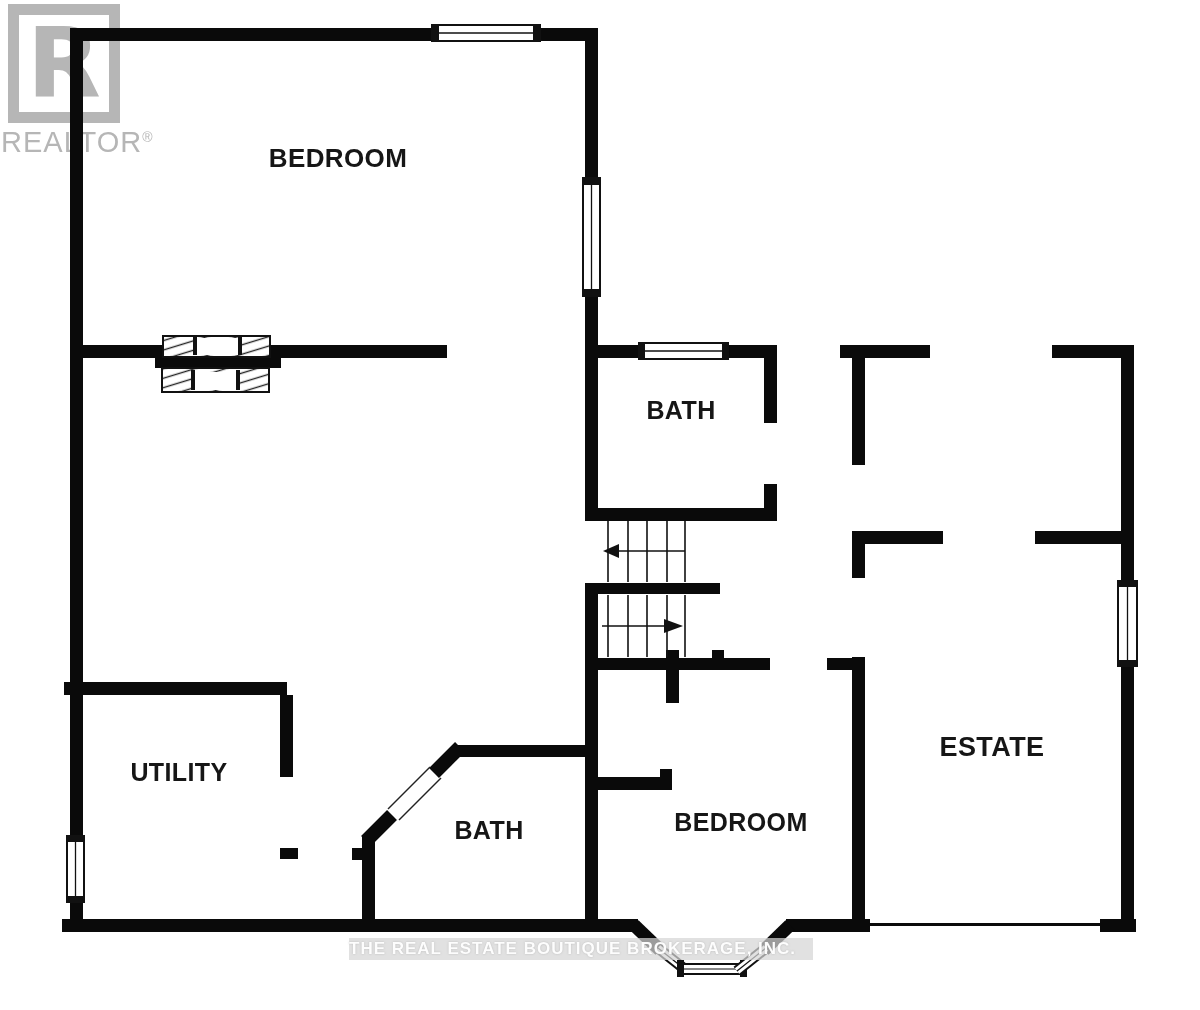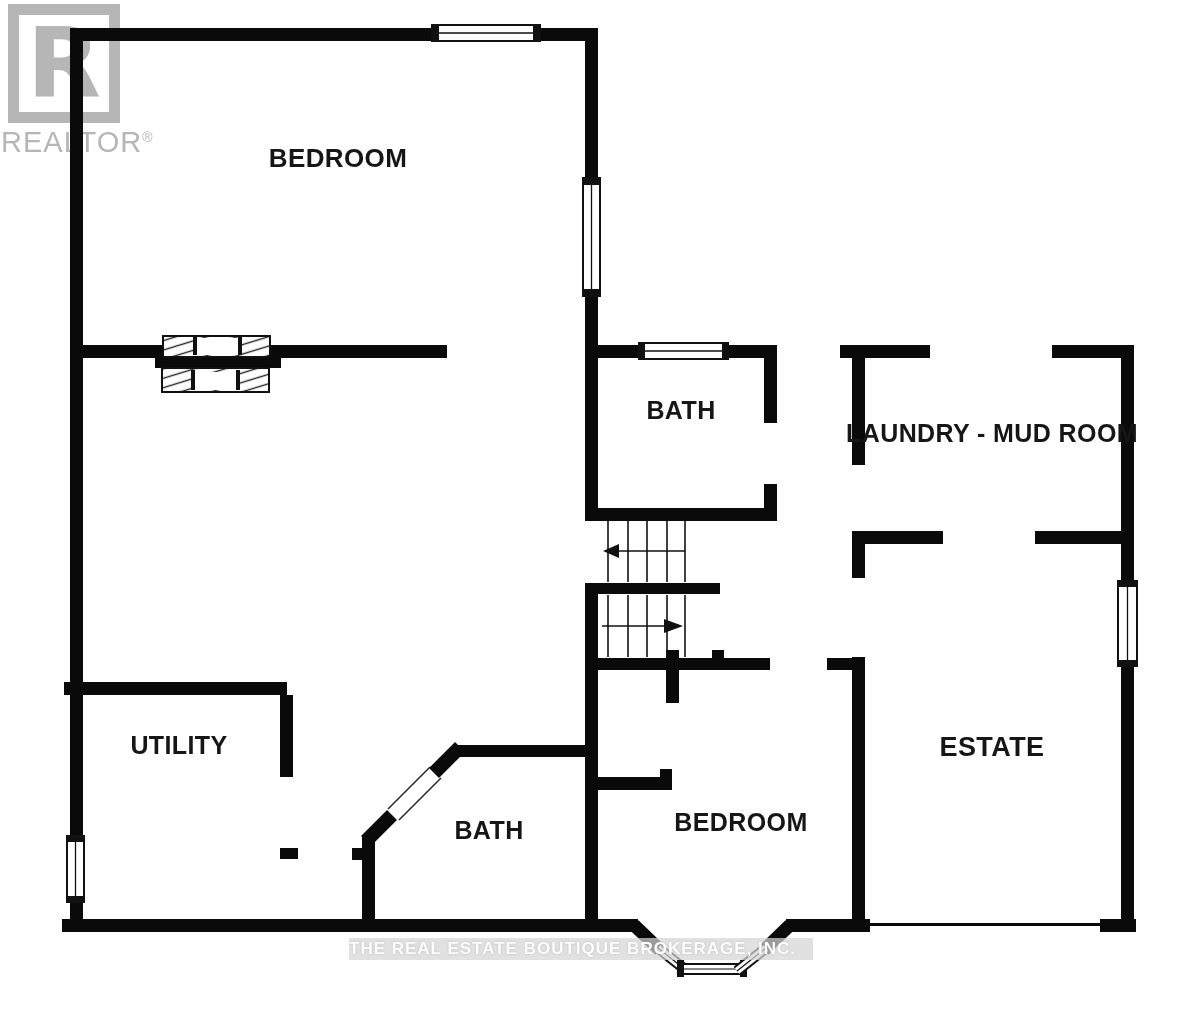--- a/index.html
+++ b/index.html
@@ -182,25 +182,24 @@
       <line x1="602" y1="626" x2="665" y2="626"></line>
       <polygon points="683,626 664,619 664,633" fill="#111" stroke="none"></polygon>
     </g>
   </svg>
 
   <div class="room-label" style="left:338px;top:158px;font-size:26px;">BEDROOM</div>
 
 
   <div class="room-label" style="left:681px;top:410px;">BATH</div>
 
-  <div class="room-label" style="left:992px;top:433px;">LAUNDRY - MUD ROOM</div>
 
   <div class="room-label" style="left:992px;top:747px;font-size:27px;">ESTATE</div>
 
-  <div class="room-label" style="left:179px;top:745px;">UTILITY</div>
+  <div class="room-label" style="left:179px;top:772px;">UTILITY</div>
 
   <div class="room-label" style="left:489px;top:830px;">BATH</div>
 
   <div class="room-label" style="left:741px;top:822px;">BEDROOM</div>
 
   <div class="watermark">THE REAL ESTATE BOUTIQUE BROKERAGE, INC.</div>
 
 </div>
 
 </body></html>

